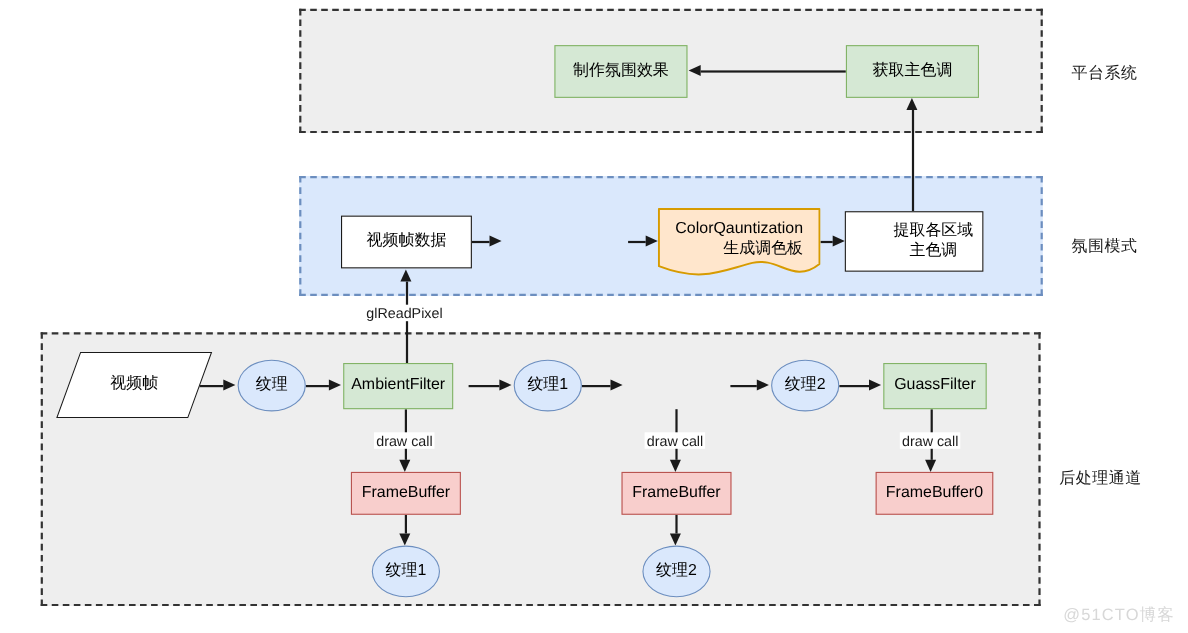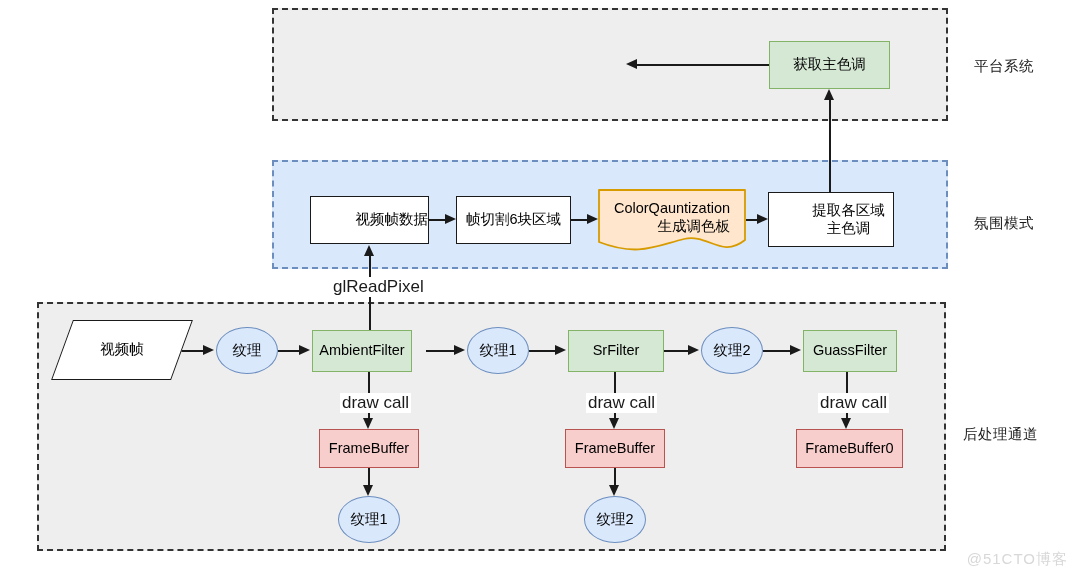--- a/index.html
+++ b/index.html
@@ -134,21 +134,21 @@
     border-right: 5.5px solid transparent;
     border-top: 11px solid #1a1a1a;
   }
   .arrow-u {
     border-left: 5.5px solid transparent;
     border-right: 5.5px solid transparent;
     border-bottom: 11px solid #1a1a1a;
   }
   .edge-label {
     position: absolute;
-    font-size: 17px;
+    font-size: 13px;
     color: #1a1a1a;
     background: #ffffff;
     padding: 0 2px;
     white-space: nowrap;
     z-index: 6;
   }
   .watermark {
     position: absolute;
     right: 12px;
     bottom: 6px;
@@ -165,35 +165,35 @@
 <div id="canvas">
 
   <div class="lane lane-platform"></div>
   <div class="lane lane-ambient"></div>
   <div class="lane lane-postprocess"></div>
 
   <div class="lane-title lane-title-platform">平台系统</div>
   <div class="lane-title lane-title-ambient">氛围模式</div>
   <div class="lane-title lane-title-post">后处理通道</div>
 
+  <div class="node n-green" style="left:504px; top:41px; width:121px; height:48px;">
+    <span>制作氛围效果</span>
+  </div>
 
   <div class="node n-green" style="left:769px; top:41px; width:121px; height:48px;">
     <span>获取主色调</span>
   </div>
 
   <div class="edge edge-h" style="left:637px; top:64px; width:132px;"></div>
   <div class="arrow arrow-l" style="left:626px; top:58.5px;"></div>
 
-  <div class="node n-white" style="left:310px; top:196px; width:119px; height:48px;justify-content:flex-end;">
+  <div class="node n-white" style="left:310px; top:196px; width:119px; height:48px;">
     <span>视频帧数据</span>
   </div>
 
-  <div class="node n-white" style="left:456px; top:196px; width:115px; height:48px;">
-    <span>帧切割6块区域</span>
-  </div>
 
   <div class="node n-doc" style="left:598px; top:189px; width:148px; height:66px;text-align:right;">
     <svg viewBox="0 0 148 66" preserveAspectRatio="none">
       <path d="M1,1 L147,1 L147,51 C123,70 110,44 86,50 C58,57 40,68 1,53 Z" fill="#ffe6cc" stroke="#d79b00" stroke-width="1.8" stroke-linejoin="round"></path>
     </svg>
     <div class="doc-label" style="margin-bottom:8px;">
       <div>ColorQauntization</div>
       <div>生成调色板</div>
     </div>
   </div>
@@ -228,23 +228,20 @@
   </div>
 
   <div class="node n-green" style="left:312px; top:330px; width:100px; height:42px;">
     <span>AmbientFilter</span>
   </div>
 
   <div class="node n-blue-ellipse" style="left:467px; top:327px; width:62px; height:47px;">
     <span>纹理1</span>
   </div>
 
-  <div class="node n-green" style="left:568px; top:330px; width:96px; height:42px;">
-    <span>SrFilter</span>
-  </div>
 
   <div class="node n-blue-ellipse" style="left:701px; top:327px; width:62px; height:47px;">
     <span>纹理2</span>
   </div>
 
   <div class="node n-green" style="left:803px; top:330px; width:94px; height:42px;">
     <span>GuassFilter</span>
   </div>
 
   <div class="node n-red" style="left:319px; top:429px; width:100px; height:39px;">

